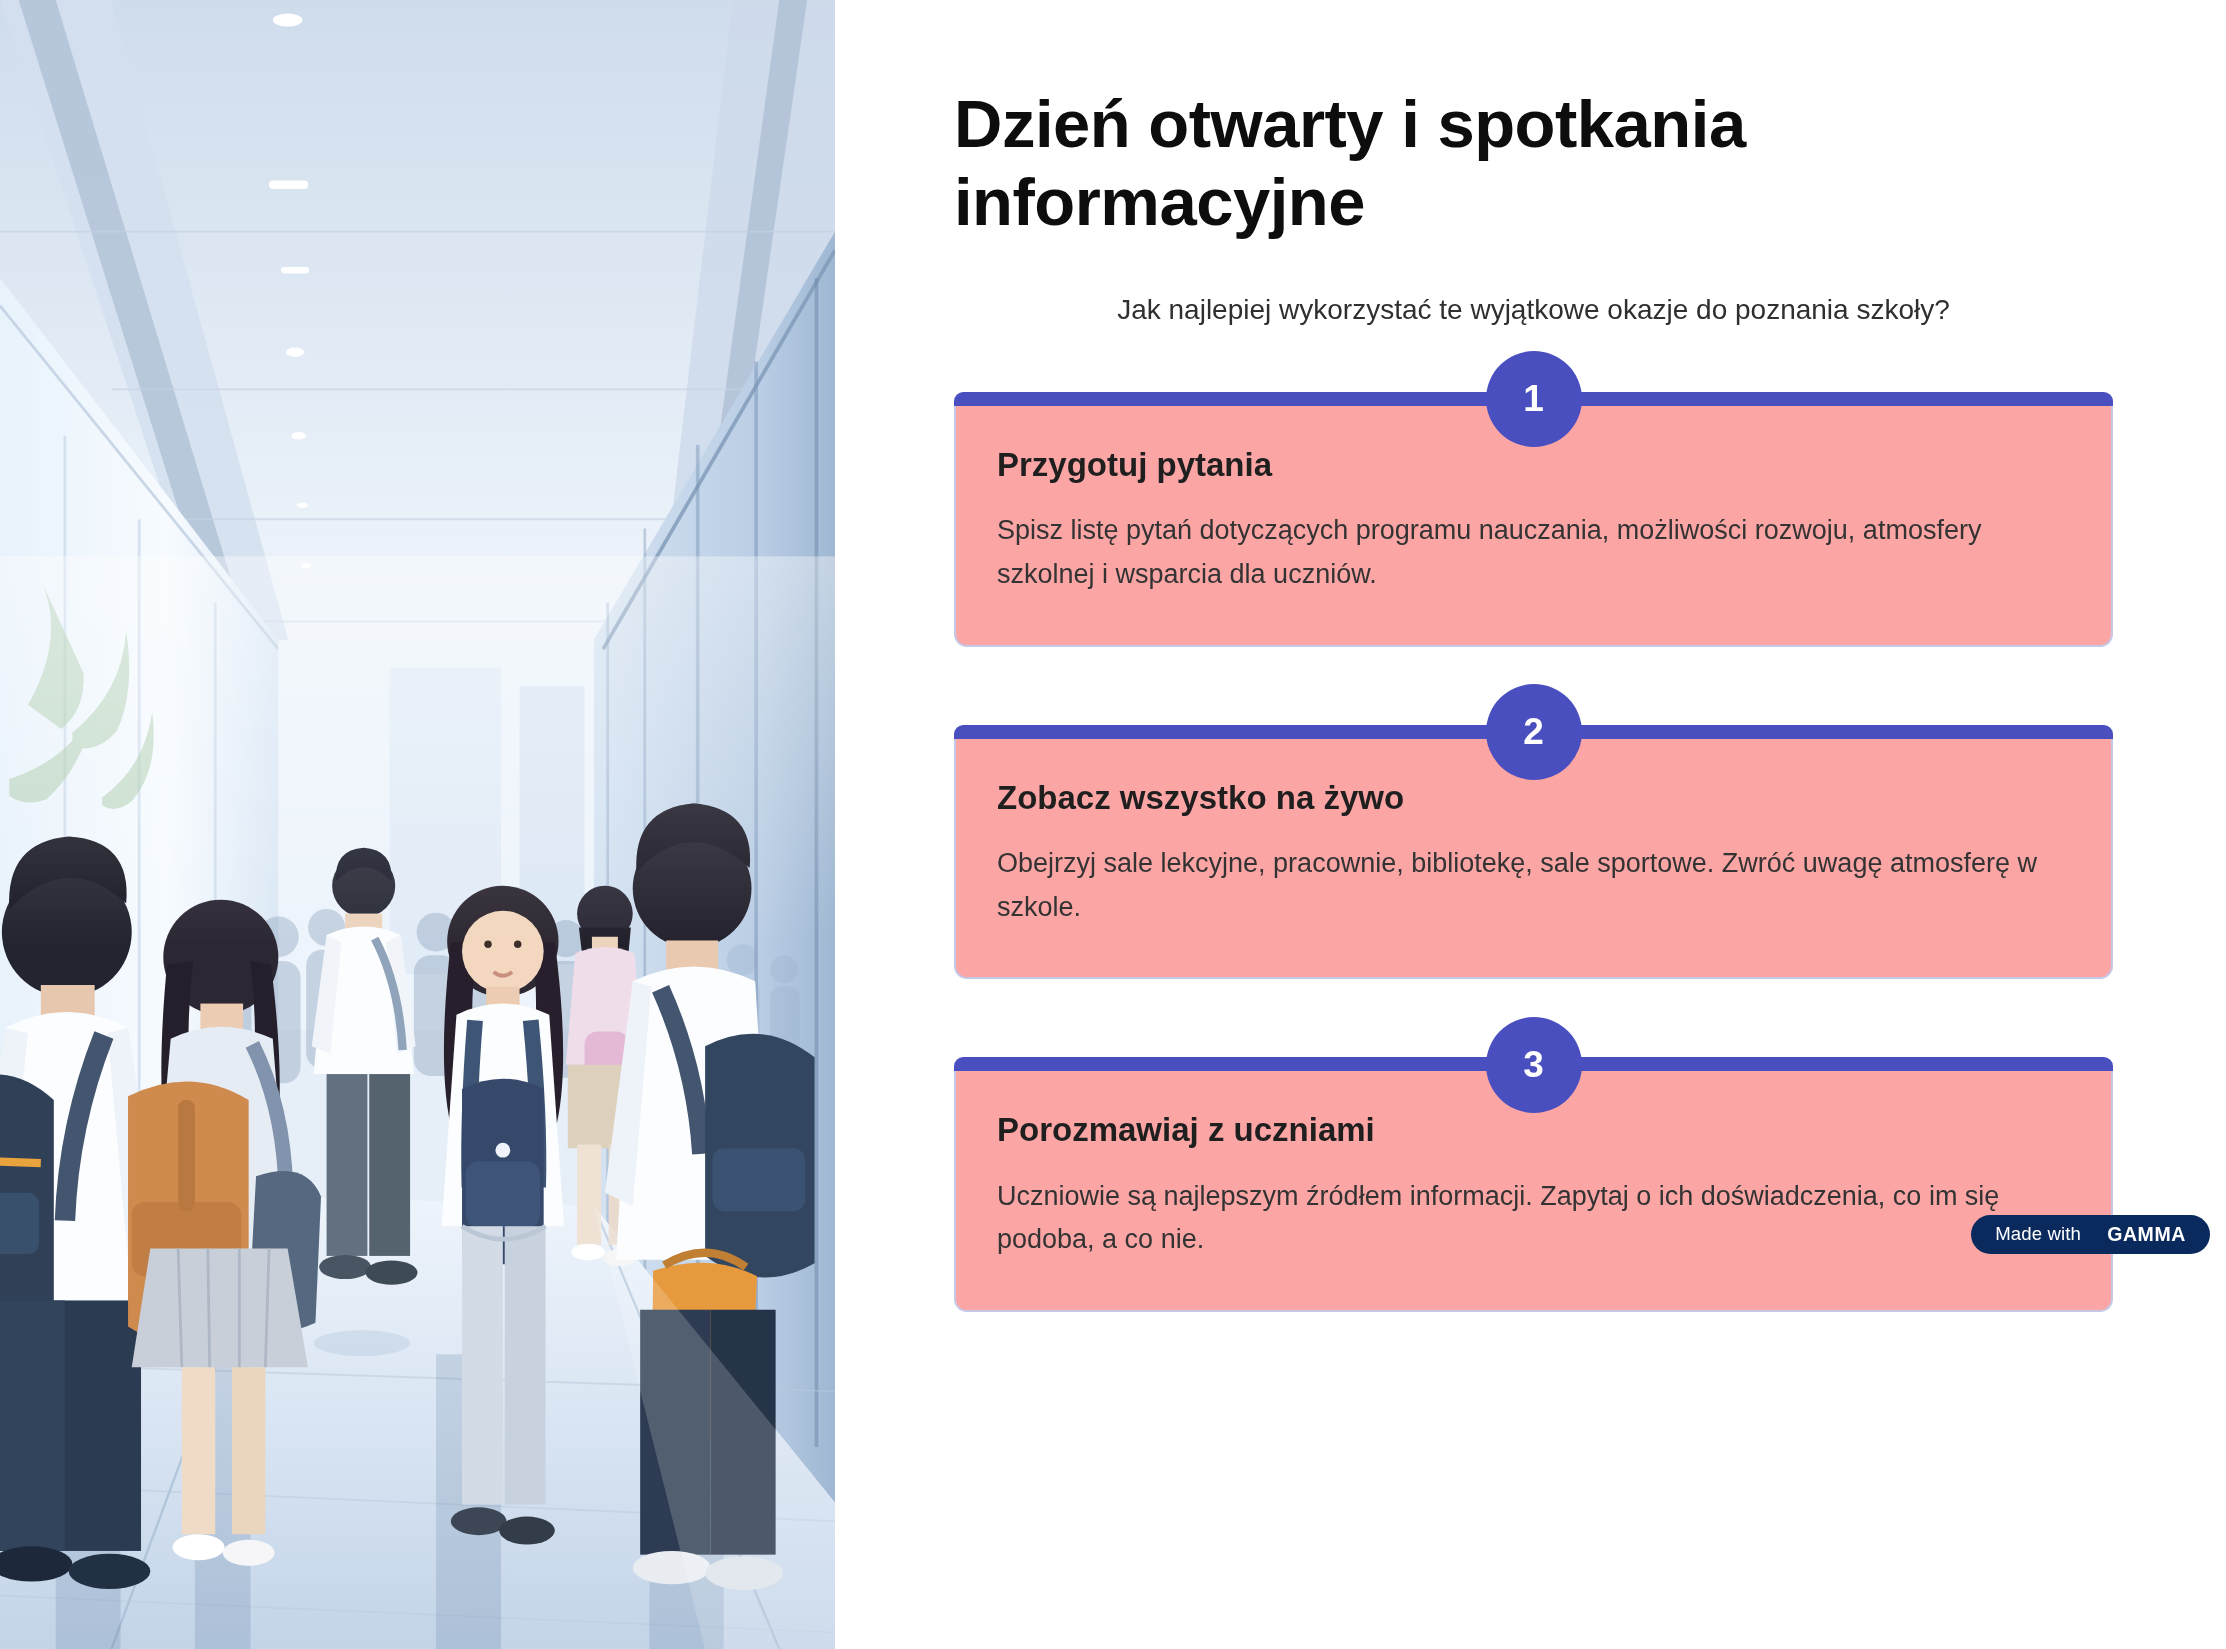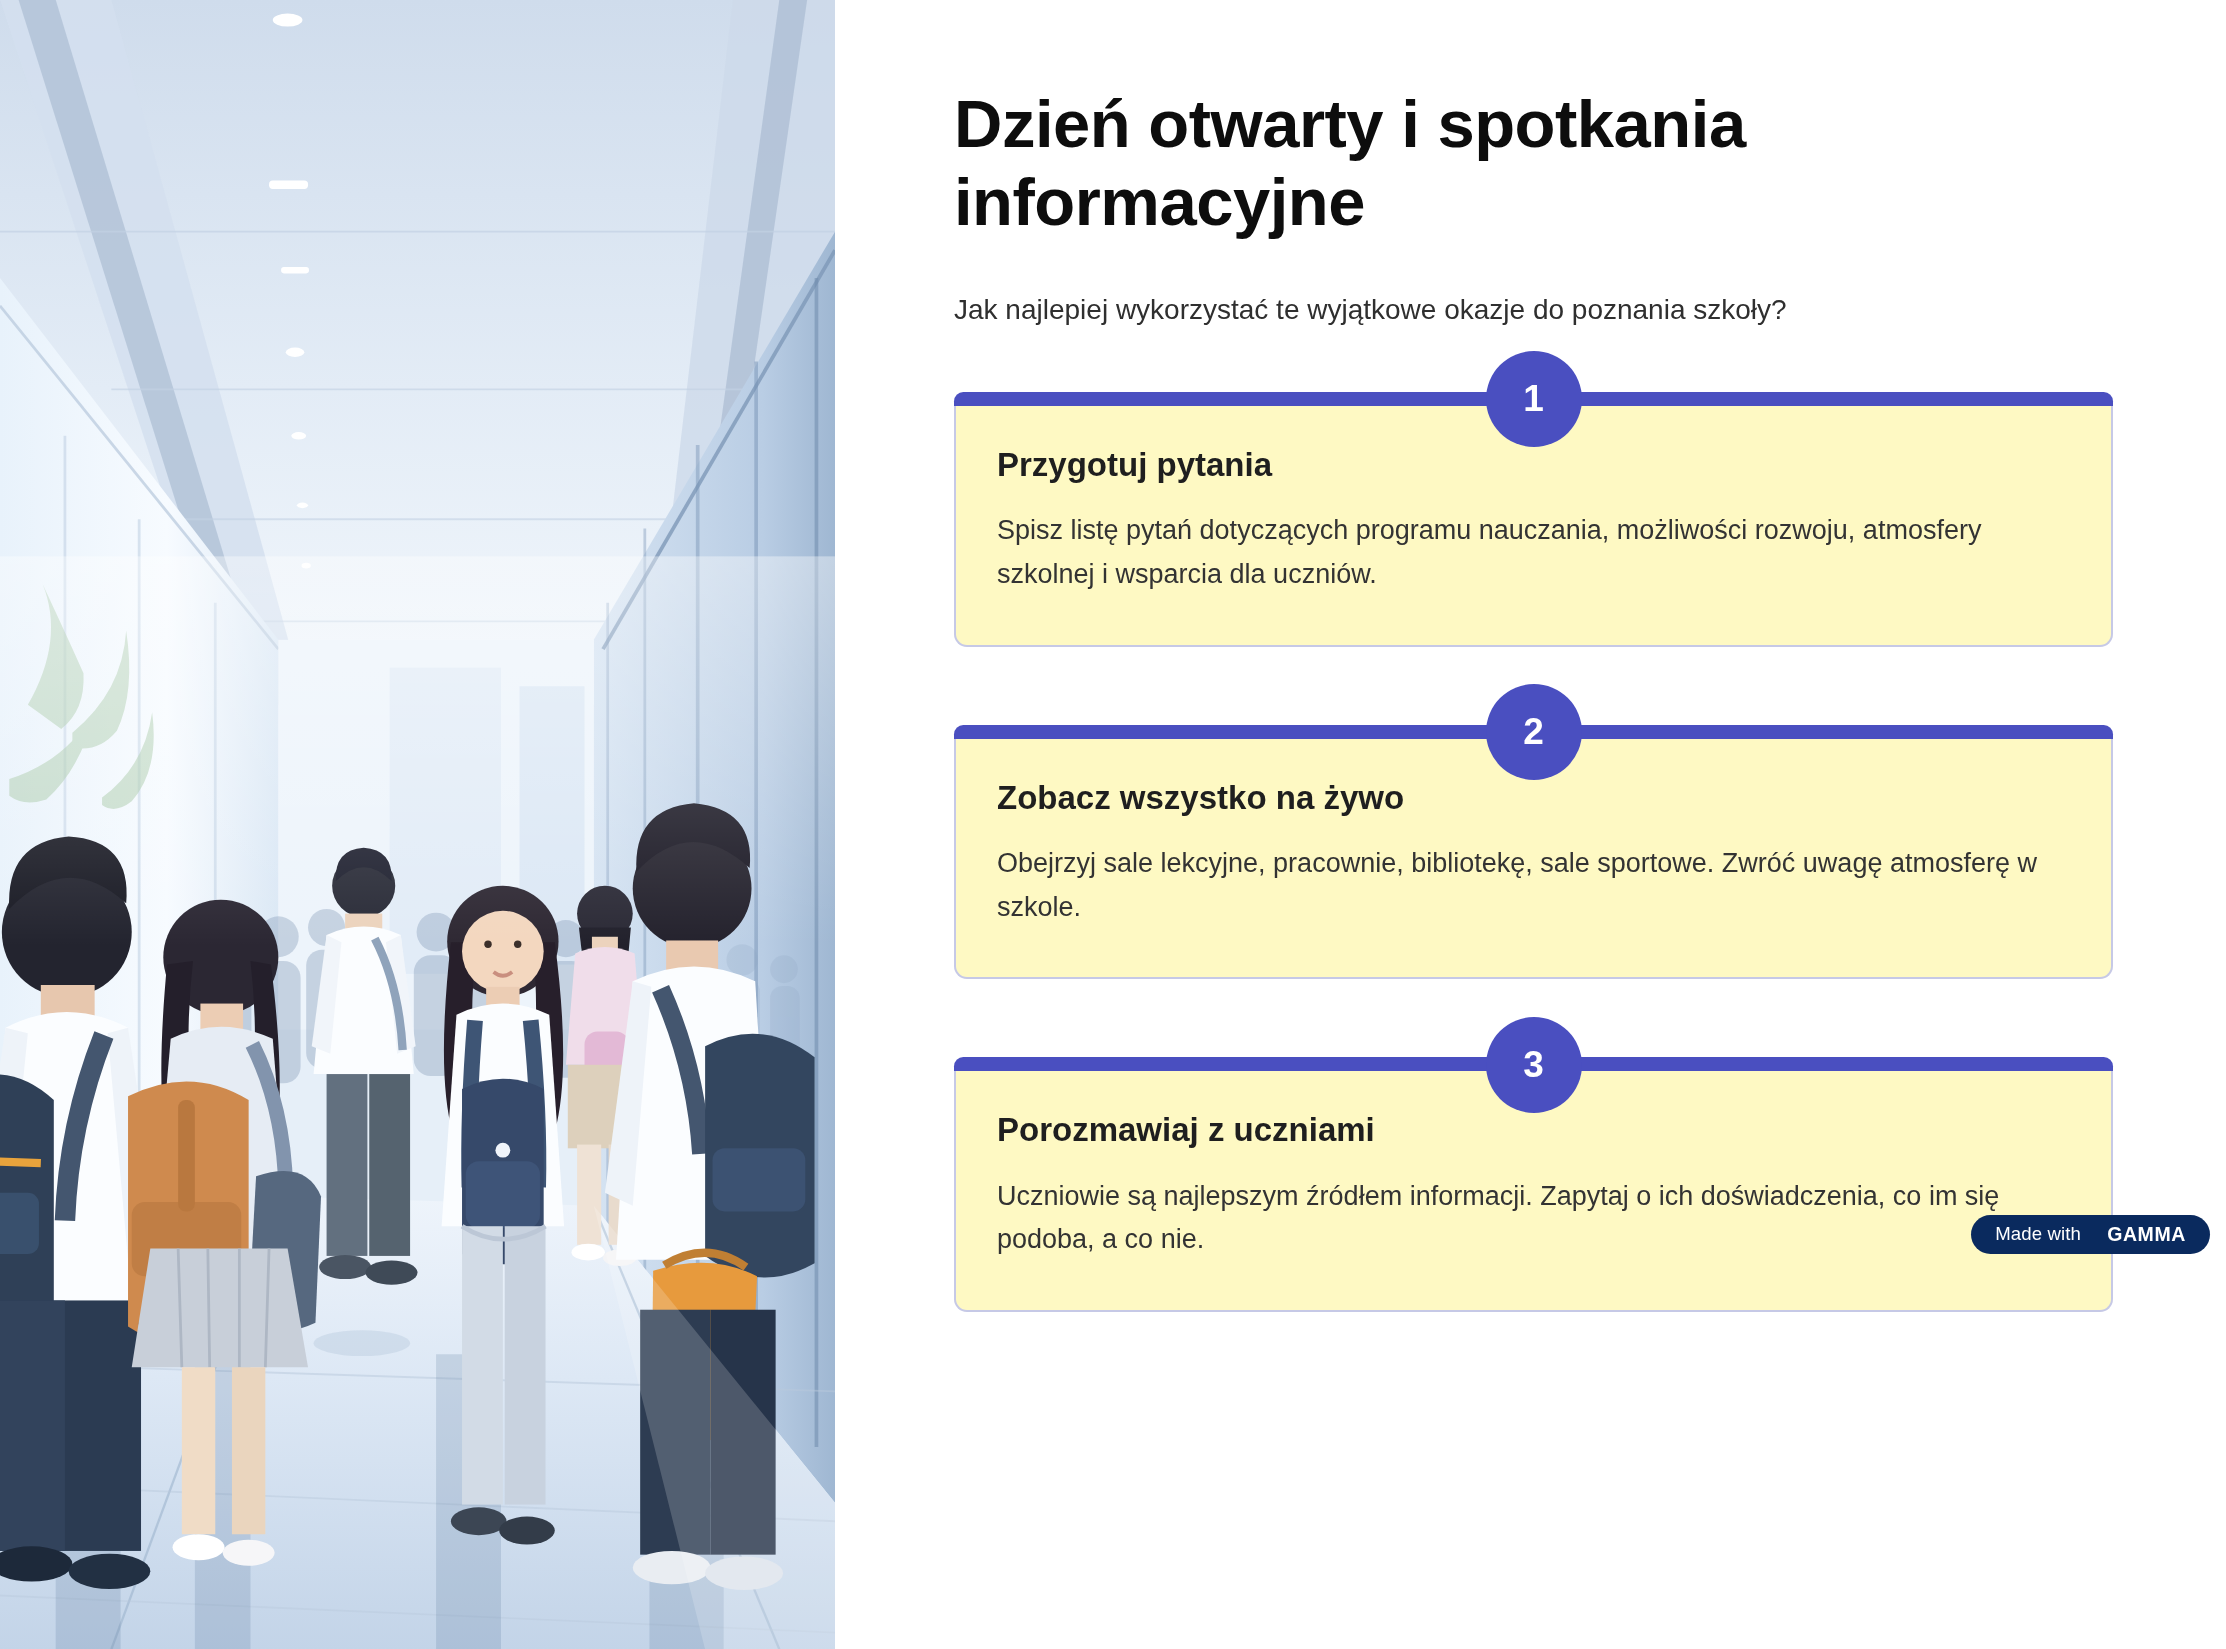--- a/index.html
+++ b/index.html
@@ -60,37 +60,38 @@
     color: #0d0d0d;
     max-width: 1039px;
   }
   .deck-subtitle {
     margin: 0;
     padding-top: 50px;
     font-size: 28px;
     line-height: 1.45;
     font-weight: 400;
     color: #2f2f2f;
+    text-align: center;
   }
 
   .steps {
     margin-top: 61px;
   }
   .step-card-wrap {
     position: relative;
     margin-bottom: 78px;
   }
   .step-card-wrap:last-child {
     margin-bottom: 0;
   }
   .step-card {
     position: relative;
     width: 1159px;
     box-sizing: border-box;
-    background: #fef9c3;
+    background: #fca5a5;
     border: 2.8px solid #c6c9e6;
     border-radius: 13px;
     border-top: none;
     padding: 52px 41px 48px 41px;
     min-height: 176px;
   }
   .step-topbar {
     position: absolute;
     left: 0;
     top: 0;

